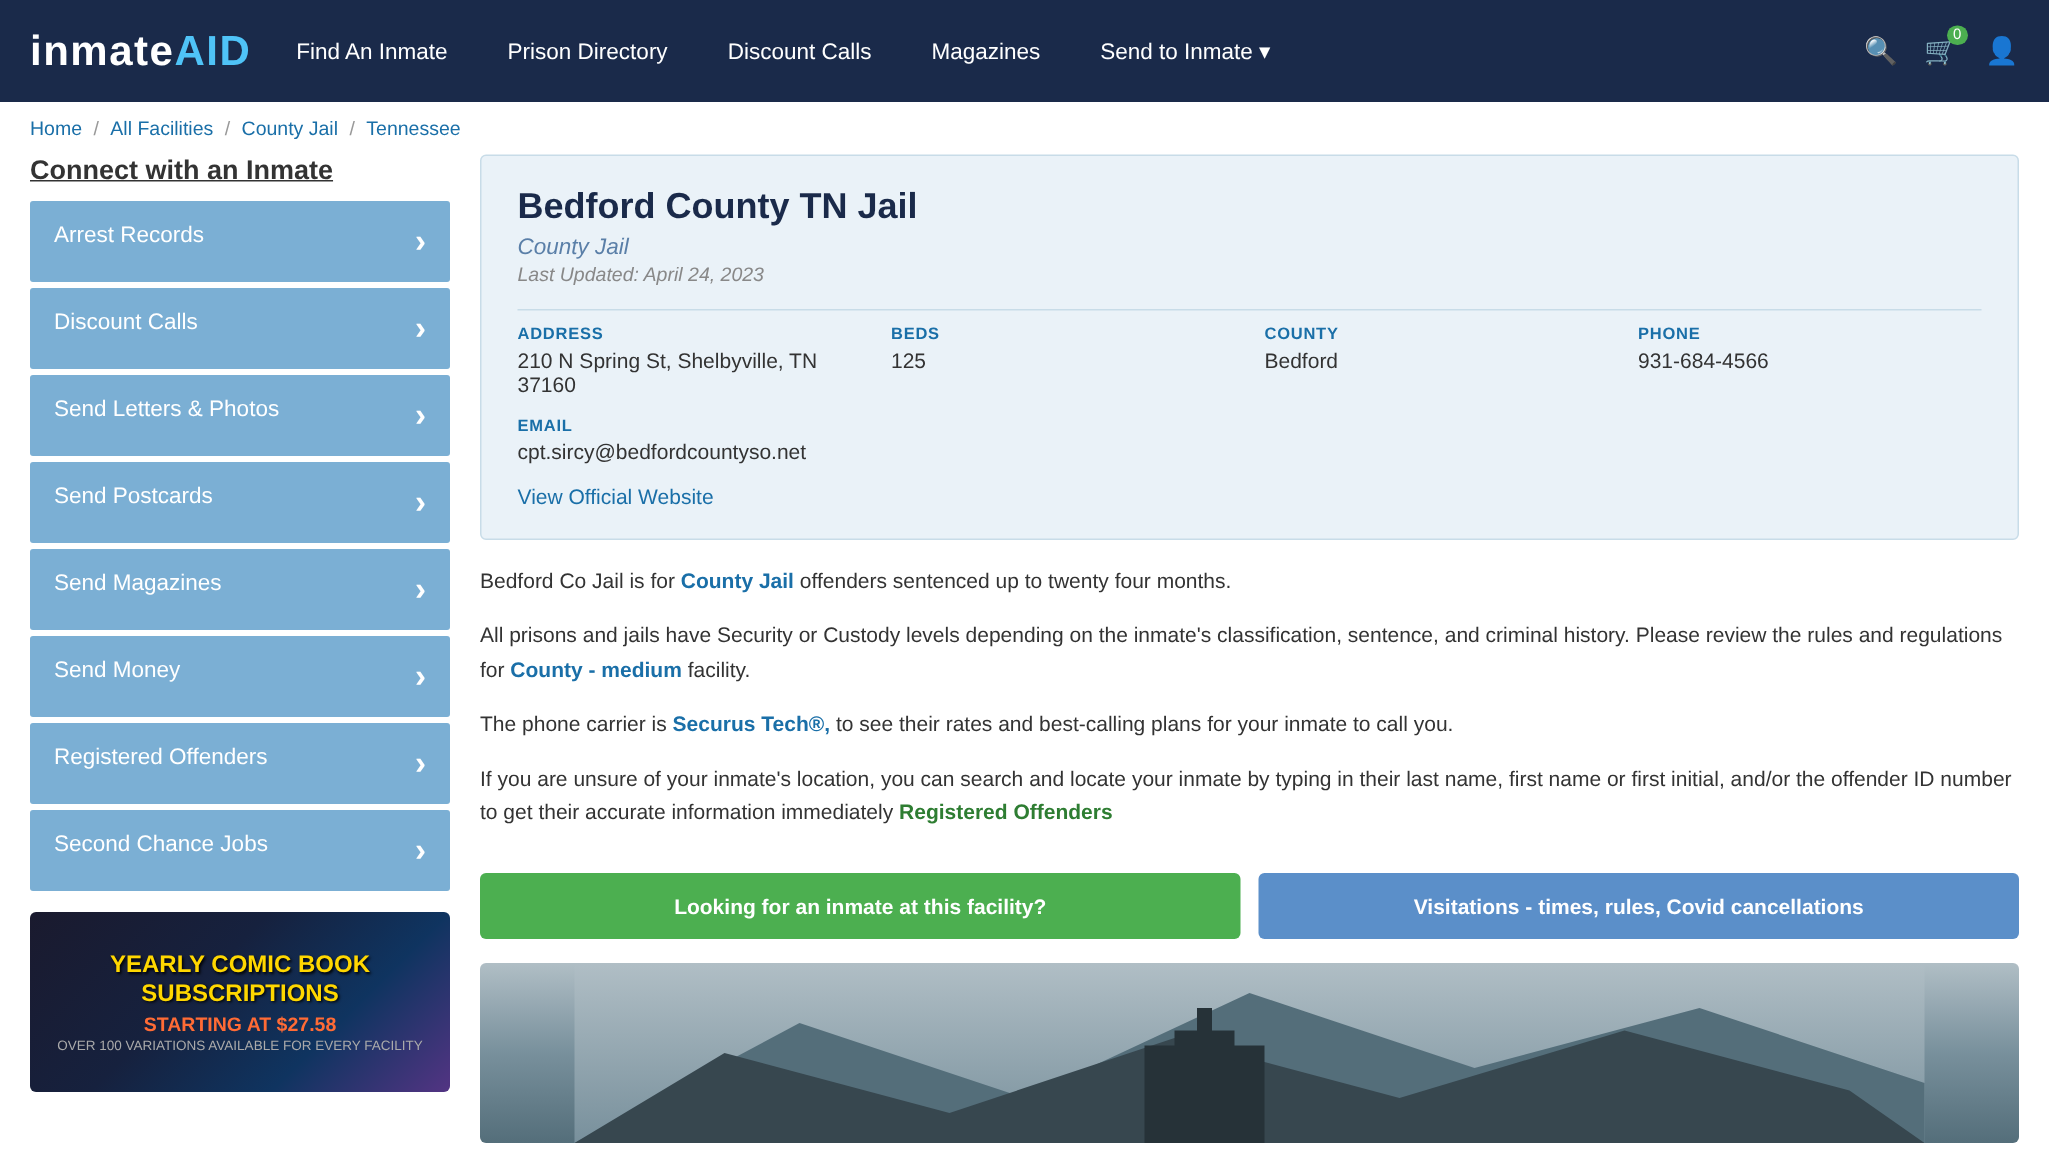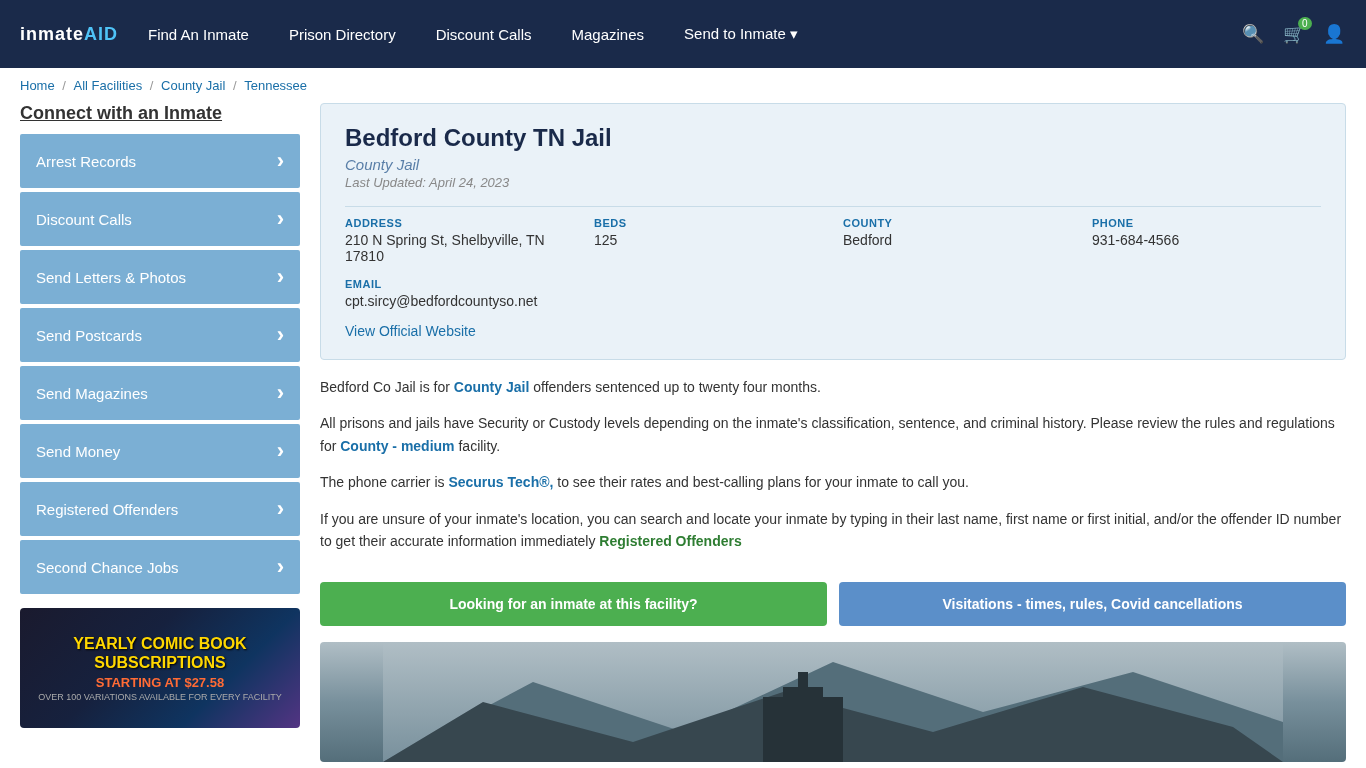--- a/index.html
+++ b/index.html
@@ -13,21 +13,21 @@
       padding: 0 20px;
       height: 68px;
     }
     .logo-area {
       display: flex;
       align-items: center;
       margin-right: 30px;
     }
     .logo-text {
       color: #fff;
-      font-size: 18px;
+      font-size: 28px;
       font-weight: bold;
       letter-spacing: 1px;
     }
     .logo-aid {
       color: #4fc3f7;
     }
     .nav-items {
       display: flex;
       align-items: center;
       flex: 1;
@@ -96,21 +96,20 @@
       font-size: 18px;
       font-weight: bold;
       text-decoration: underline;
       margin-bottom: 10px;
       color: #333;
     }
     .sidebar-item {
       background: #7bafd4;
       color: #fff;
       display: flex;
-      align-items: center;
       justify-content: space-between;
       padding: 14px 16px;
       margin-bottom: 4px;
       cursor: pointer;
       border-radius: 2px;
       font-size: 15px;
     }
     .ad-banner {
       margin-top: 14px;
       width: 280px;
@@ -344,21 +343,21 @@
   <main class="content">
 
     <div class="facility-card">
       <h1 class="facility-name">Bedford County TN Jail</h1>
       <div class="facility-type">County Jail</div>
       <div class="facility-updated">Last Updated: April 24, 2023</div>
 
       <div class="info-grid">
         <div class="info-item">
           <div class="info-label">ADDRESS</div>
-          <div class="info-value">210 N Spring St, Shelbyville, TN 17810</div>
+          <div class="info-value">210 N Spring St, Shelbyville, TN 37160</div>
         </div>
         <div class="info-item">
           <div class="info-label">BEDS</div>
           <div class="info-value">125</div>
         </div>
         <div class="info-item">
           <div class="info-label">COUNTY</div>
           <div class="info-value">Bedford</div>
         </div>
         <div class="info-item">

